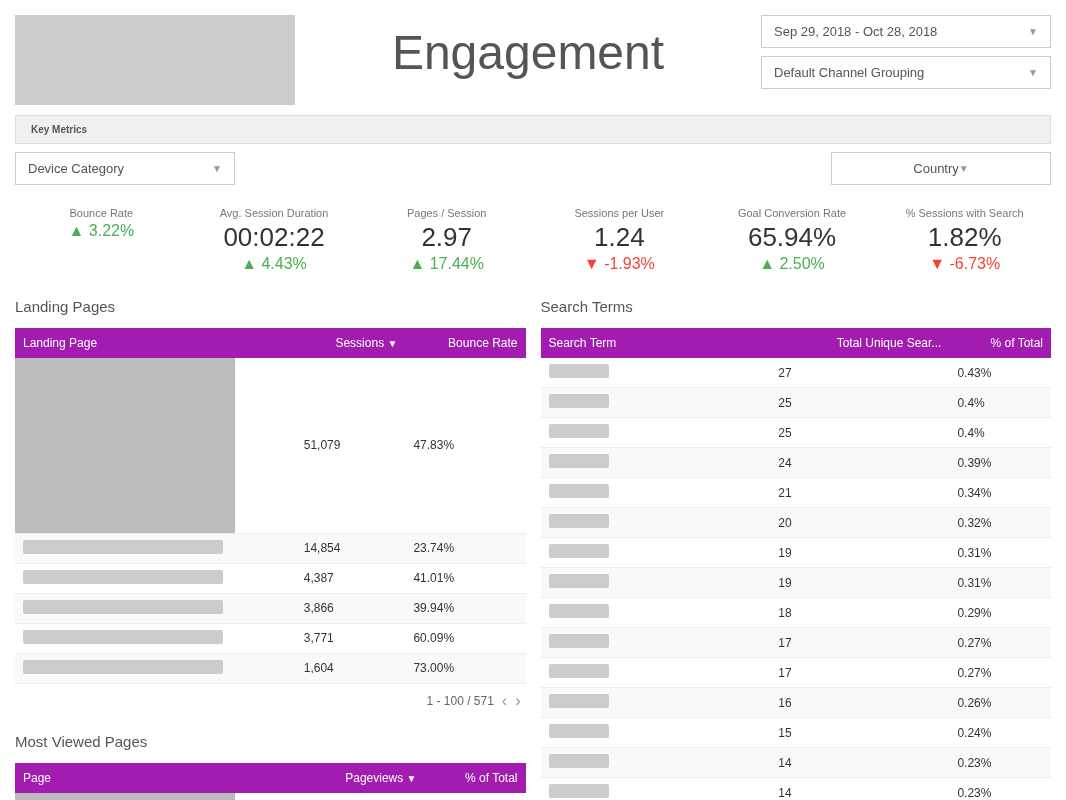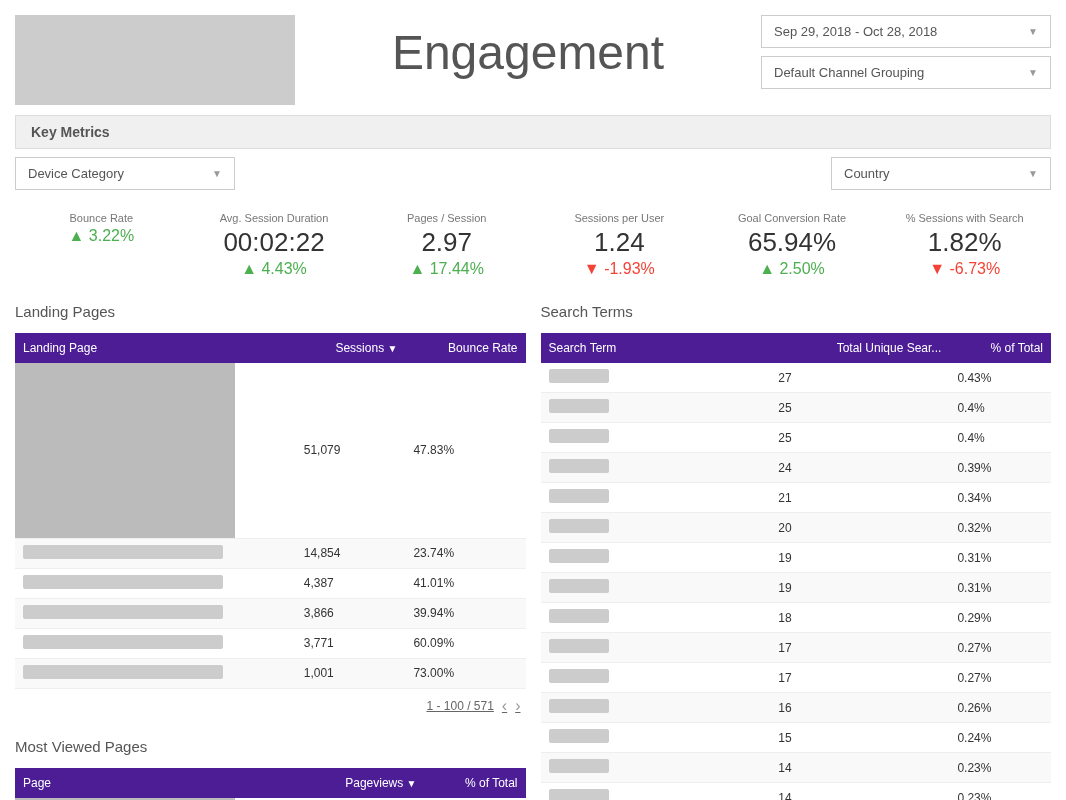--- a/index.html
+++ b/index.html
@@ -6,53 +6,53 @@
     body { font-family: Arial, sans-serif; background: #fff; font-size: 13px; color: #333; width: 1066px; min-height: 800px; overflow-x: hidden; }
 
     .top-section { display: flex; justify-content: space-between; align-items: flex-start; padding: 15px 15px 10px 15px; }
     .logo-placeholder { width: 280px; height: 90px; background: #ccc; }
     .title-area { flex: 1; text-align: center; padding-top: 10px; }
     .title-area h1 { font-size: 48px; font-weight: 300; color: #555; }
     .controls-top { display: flex; flex-direction: column; gap: 8px; min-width: 290px; }
     .dropdown-box { border: 1px solid #ccc; padding: 8px 12px; background: #fff; display: flex; justify-content: space-between; align-items: center; cursor: pointer; font-size: 13px; color: #555; min-width: 270px; }
     .dropdown-box span.arrow { font-size: 10px; color: #999; }
 
-    .section-header { background: #f0f0f0; border: 1px solid #ddd; padding: 8px 15px; font-size: 14px; font-weight: bold; color: #555; margin: 0 0 8px 0; }
+    .section-header { background: #f0f0f0; border: 1px solid #ddd; padding: 8px 15px; font-size: 10px; font-weight: bold; color: #555; margin: 0 0 8px 0; }
 
     .key-metrics-area { padding: 0 15px 10px 15px; }
     .filter-row { display: flex; justify-content: space-between; margin-bottom: 12px; }
     .metrics-row { display: flex; justify-content: space-around; padding: 10px 0; }
     .metric-item { text-align: center; flex: 1; }
     .metric-label { font-size: 11px; color: #777; margin-bottom: 3px; }
     .metric-value { font-size: 26px; font-weight: 300; color: #333; margin-bottom: 2px; }
     .metric-change { font-size: 16px; }
     .metric-change.up { color: #4caf50; }
     .metric-change.down { color: #f44336; }
     .up-arrow::before { content: '▲ '; }
     .down-arrow::before { content: '▼ '; }
 
     .two-col { display: flex; gap: 15px; padding: 0 15px 10px 15px; }
     .col-left { flex: 1; }
     .col-right { flex: 1; }
 
     .section-title { font-size: 15px; color: #555; margin-bottom: 8px; padding: 5px 0; }
 
     table { width: 100%; border-collapse: collapse; font-size: 12px; }
-    thead tr { background: #4c1d95; color: #fff; }
+    thead tr { background: #a21caf; color: #fff; }
     thead th { padding: 8px 8px; text-align: left; font-weight: normal; }
     thead th.right { text-align: right; }
     tbody tr { border-bottom: 1px solid #eee; }
     tbody tr:nth-child(even) { background: #f9f9f9; }
     tbody td { padding: 6px 8px; }
     tbody td.right { text-align: left; }
     .blurred { display: inline-block; width: 200px; height: 14px; background: #ccc; border-radius: 2px; }
     .blurred-sm { display: inline-block; width: 60px; height: 14px; background: #ccc; border-radius: 2px; }
     .blurred-img { display: block; width: 220px; height: 180px; background: #bbb; }
 
-    .pagination { display: flex; justify-content: flex-end; align-items: center; padding: 8px 5px; font-size: 12px; color: #666; gap: 8px; text-decoration: underline; }
+    .pagination { display: flex; justify-content: flex-end; align-items: center; padding: 8px 5px; font-size: 12px; color: #666; gap: 8px; }
     .pag-btn { cursor: pointer; font-size: 16px; color: #999; }
 
     .sort-arrow { font-size: 10px; }
   </style>
 </head>
 <body>
 
 <div class="top-section">
   <div class="logo-placeholder"></div>
   <div class="title-area">
@@ -72,21 +72,21 @@
 
 <div class="key-metrics-area">
   <div class="section-header">
     <span>Key Metrics</span>
   </div>
   <div class="filter-row">
     <div class="dropdown-box" style="min-width:220px;">
       <span>Device Category</span>
       <span class="arrow">▼</span>
     </div>
-    <div class="dropdown-box" style="min-width:220px;">
+    <div class="dropdown-box" style="min-width:220px;justify-content:center;">
       <span>Country</span>
       <span class="arrow">▼</span>
     </div>
   </div>
   <div class="metrics-row">
 
     <div class="metric-item">
       <div class="metric-label">Bounce Rate</div>
       <div class="metric-change up"><span class="up-arrow"></span><span>3.22%</span></div>
     </div>
@@ -161,21 +161,21 @@
     <td class="right">3,866</td>
     <td class="right">39.94%</td>
   </tr>
           <tr>
     <td><span class="blurred"></span></td>
     <td class="right">3,771</td>
     <td class="right">60.09%</td>
   </tr>
           <tr>
     <td><span class="blurred"></span></td>
-    <td class="right">1,001</td>
+    <td class="right">1,604</td>
     <td class="right">73.00%</td>
   </tr>
         </tbody>
     </table>
     <div class="pagination">
       <span>1 - 100 / 571</span>
       <span class="pag-btn">‹</span>
       <span class="pag-btn">›</span>
     </div>
 

